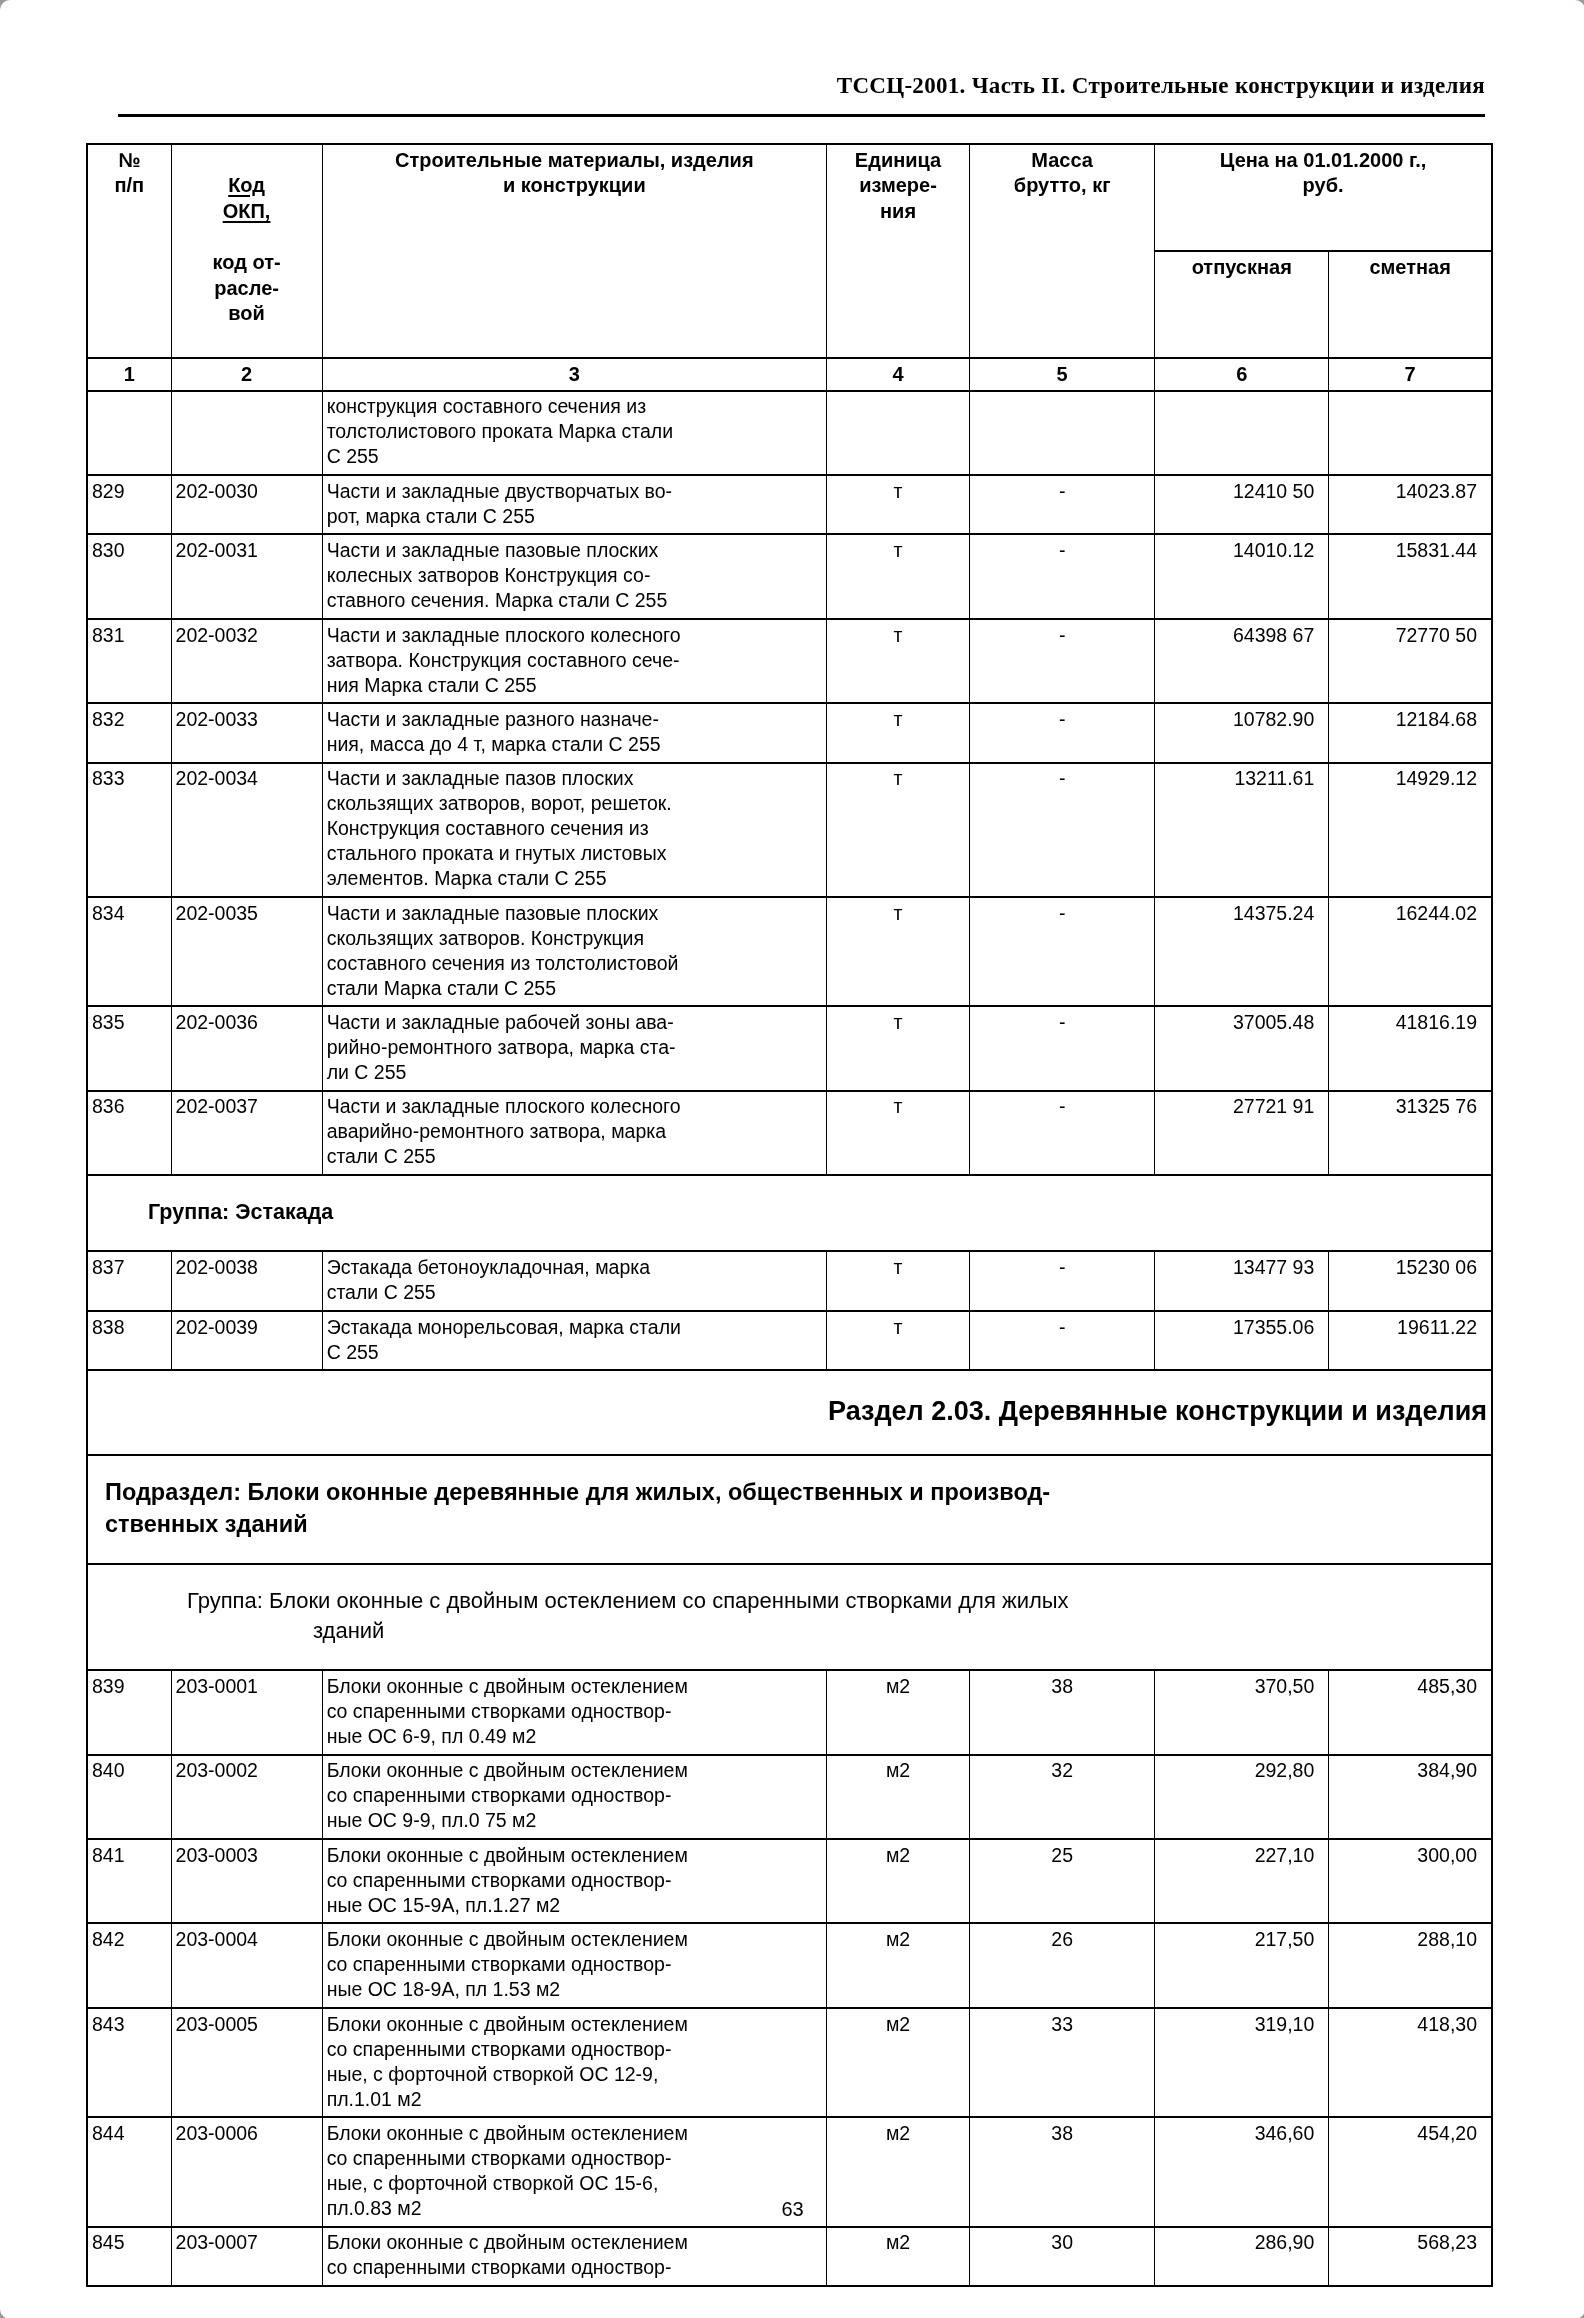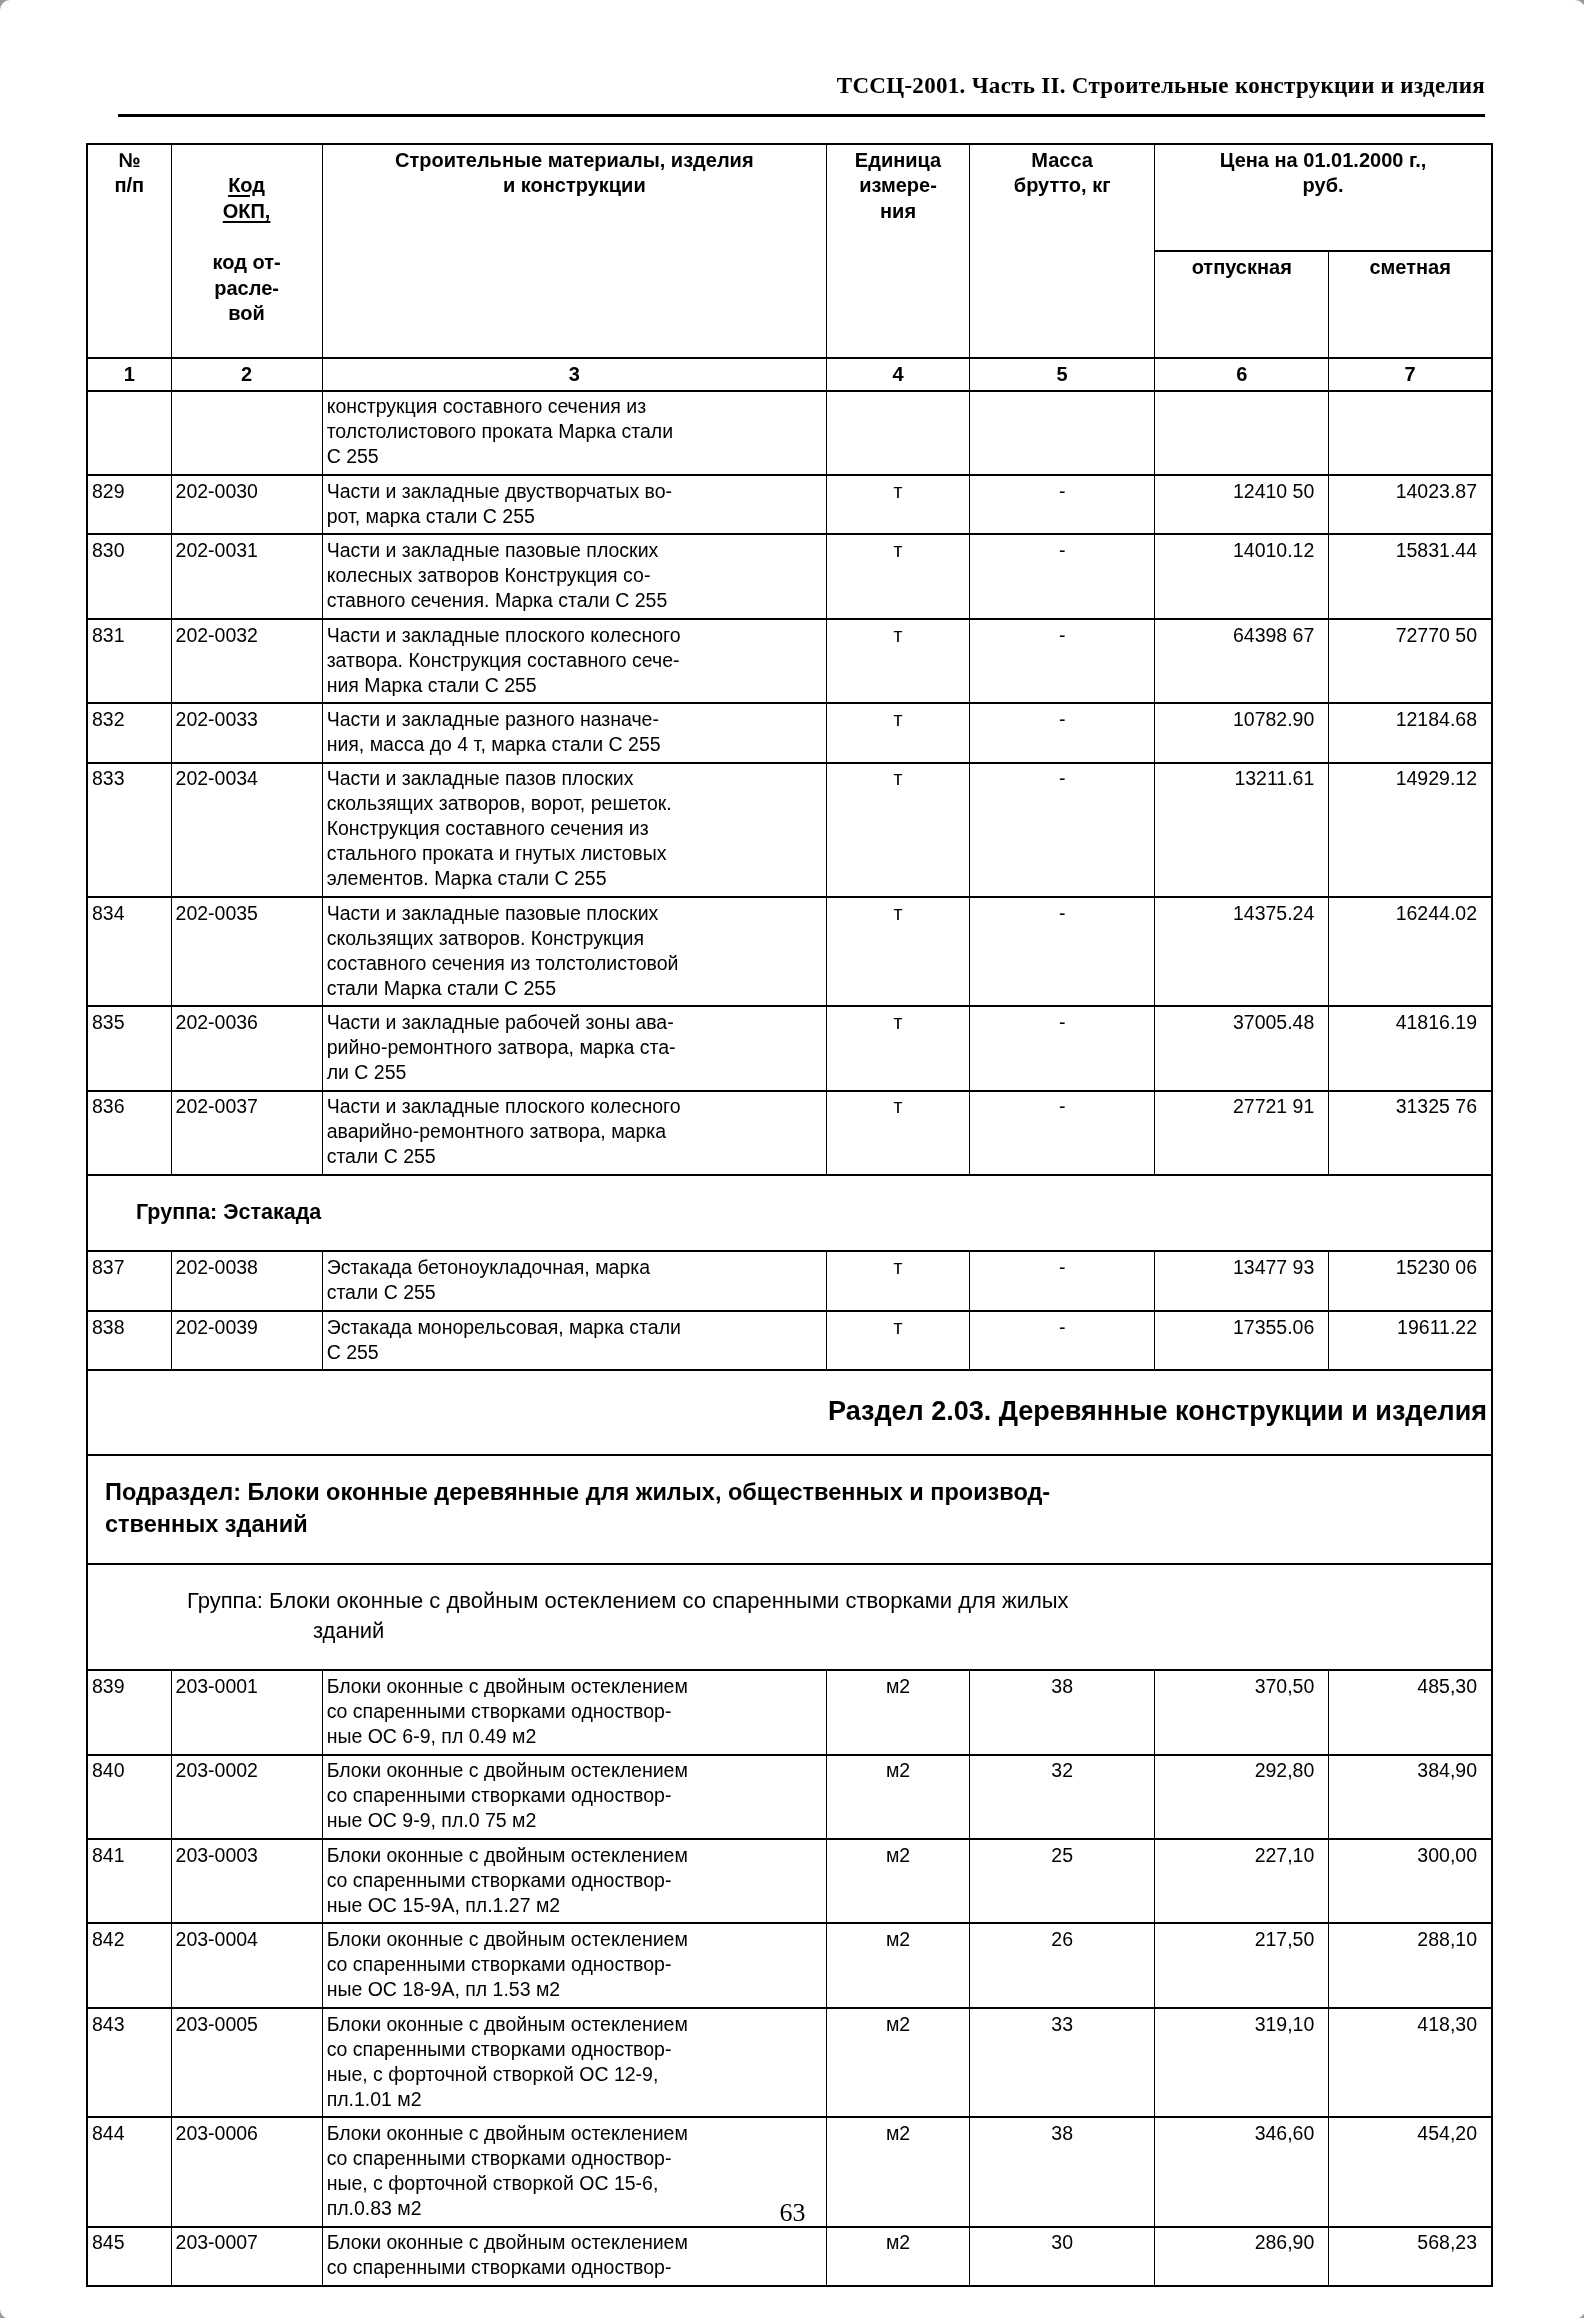--- a/index.html
+++ b/index.html
@@ -70,21 +70,21 @@
   }
   td.c-num,td.c-code{}
   td.c-desc{white-space:pre-line;padding-right:6.7px;}
   td.c-unit,td.c-mass{text-align:center;}
   td.c-p1,td.c-p2{text-align:right;padding-right:14px;}
   tr.group td{
     font-weight:700;
     font-size:21.5px;
     height:67px;
     vertical-align:middle;
-    padding-left:48px;
+    padding-left:60px;
     text-align:left;
   }
   tr.section td{
     font-weight:700;
     font-size:27px;
     height:75px;
     vertical-align:middle;
     text-align:right;
   }
   tr.subsection td{
@@ -104,22 +104,22 @@
     height:97px;
     vertical-align:middle;
     padding-left:99px;
     text-align:left;
   }
   .indent2{margin-left:126px;}
   .page-footer{
     position:absolute;
     top:2198px;left:0;width:1585px;
     text-align:center;
-    font-family:Liberation Serif, serif;
-    font-size:26px;
+    font-family:Liberation Sans, sans-serif;
+    font-size:20px;
   }
 </style>
 </head>
 <body>
 
 <div class="page">
 
   <div class="doc-header">ТССЦ-2001. Часть II. Строительные конструкции и изделия</div>
   <div class="header-rule"></div>
 

